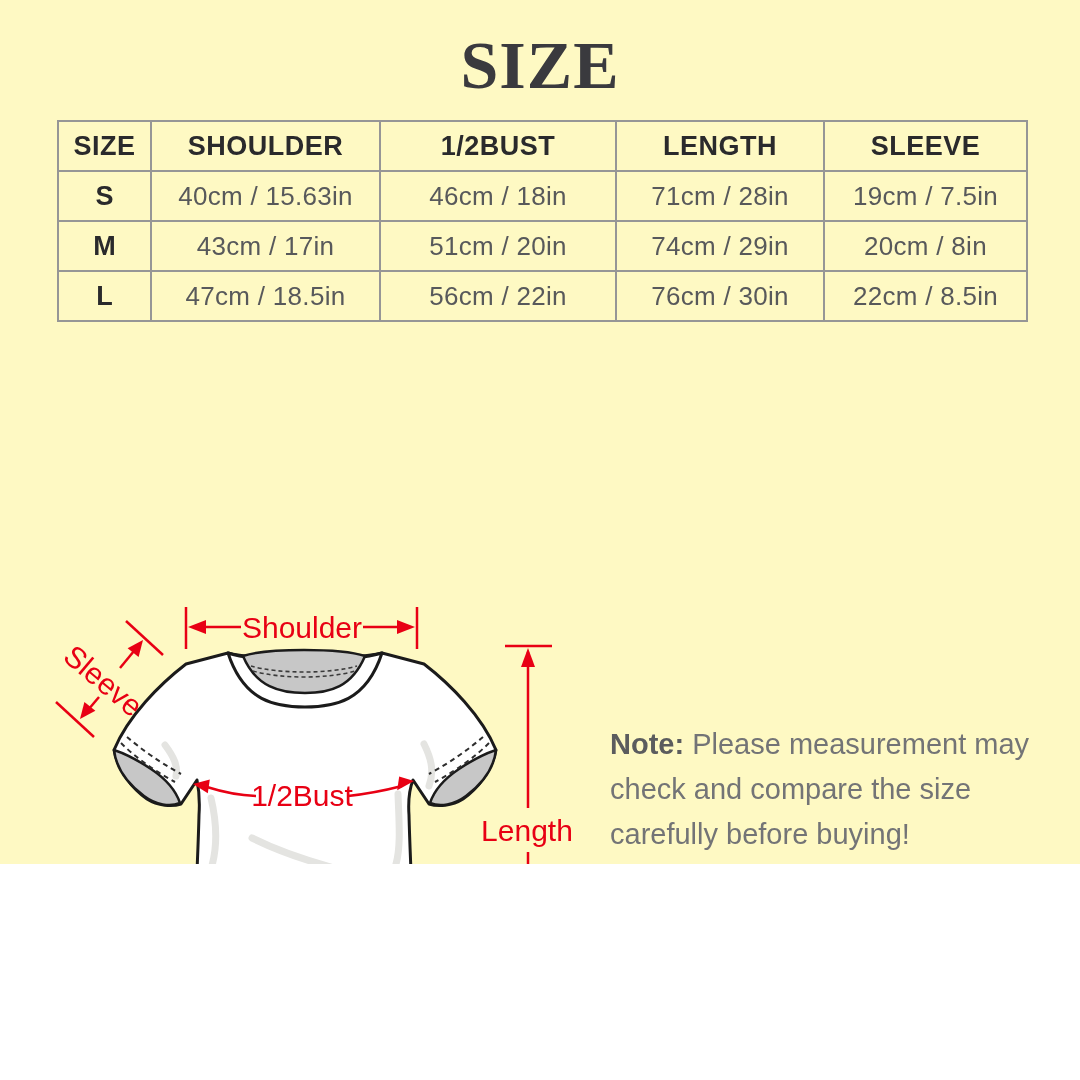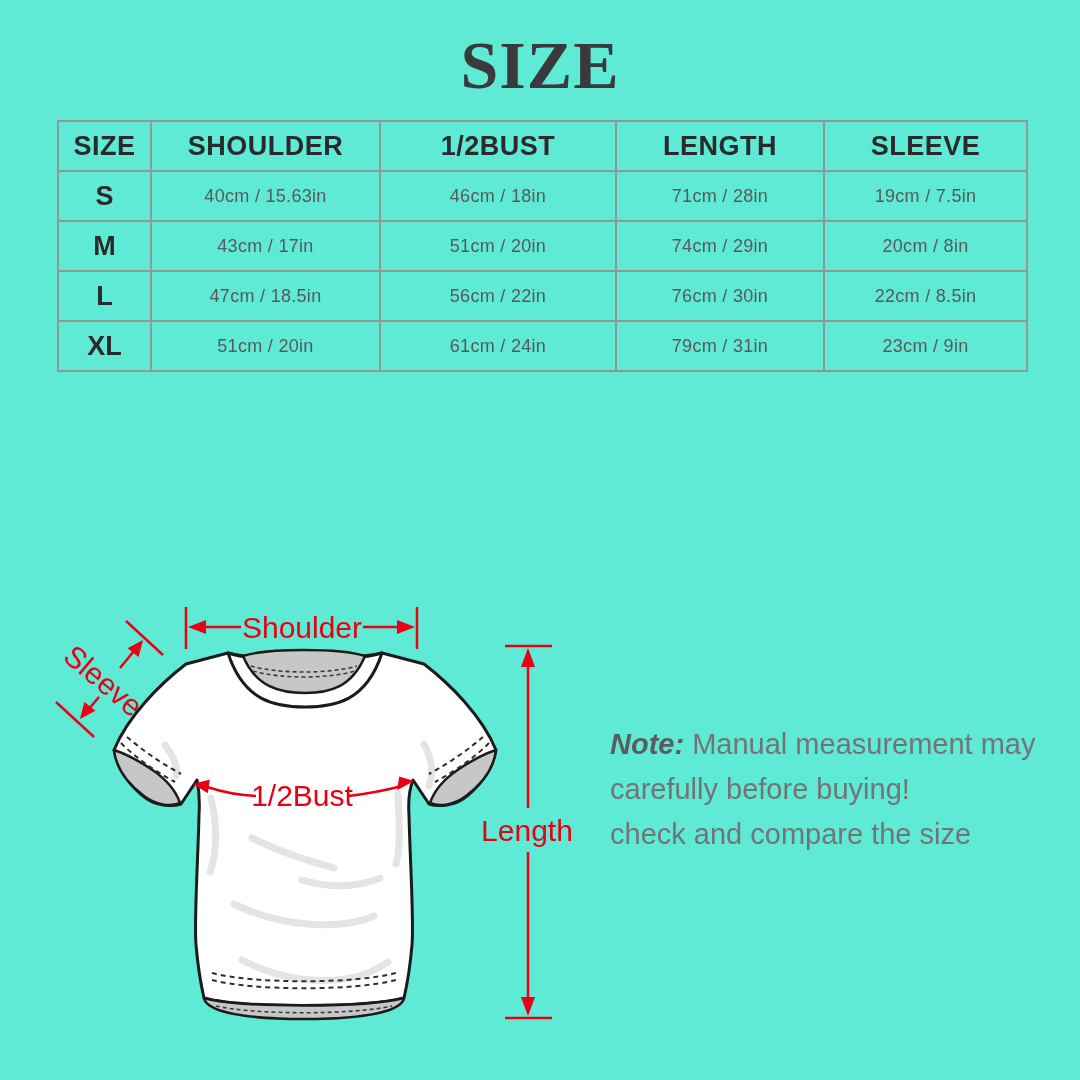--- a/index.html
+++ b/index.html
@@ -1,49 +1,49 @@
 <!DOCTYPE html>
 <html style="--red: #e80014; --title: #3a3a3e; --border: #969696; --header_text: #2a2a2c; --cell_text: #58595b; --note_text: #737476; --note_label: #5b5c5e; --collar_gray: #c7c7c7; --wrinkle: #e4e4e1;"><head>
 <meta charset="utf-8">
 <style>
   html,body{margin:0;padding:0;background:#fff;}
-  #canvas{position:relative;width:1080px;height:1080px;background:#5eead4;overflow:hidden;
+  #canvas{position:relative;width:1080px;height:864px;background:#fef9c3;overflow:hidden;
           font-family:"Liberation Sans",sans-serif;}
 
   .title{position:absolute;top:26px;left:0;width:1080px;text-align:center;
          font-family:"Liberation Serif",serif;font-weight:700;font-size:68px;
          color:var(--title,#3a3a3e);letter-spacing:1px;}
 
   table.size-table{position:absolute;left:57px;top:120px;width:969px;
         border-collapse:collapse;table-layout:fixed;}
   table.size-table col.c0{width:93px;}
   table.size-table col.c1{width:229px;}
   table.size-table col.c2{width:236px;}
   table.size-table col.c3{width:208px;}
   table.size-table col.c4{width:203px;}
   table.size-table th,table.size-table td{
         border:2px solid var(--border,#969696);text-align:center;vertical-align:middle;
         padding:0;height:48px;}
   table.size-table thead th{font-size:27px;font-weight:700;color:var(--header_text,#2a2a2c);letter-spacing:.5px;}
   table.size-table tbody th{font-size:27px;font-weight:700;color:var(--header_text,#2a2a2c);}
-  table.size-table td{font-size:18px;color:var(--cell_text,#58595b);letter-spacing:.3px;}
+  table.size-table td{font-size:26px;color:var(--cell_text,#58595b);letter-spacing:.3px;}
 
   svg.diagram{position:absolute;left:0;top:0;width:1080px;height:1080px;}
   .shirt-line{fill:#ffffff;stroke:#1b1b1b;stroke-width:3;stroke-linejoin:round;}
   .gray-part{fill:var(--collar_gray,#c7c7c7);stroke:#1b1b1b;stroke-width:2.5;stroke-linejoin:round;}
   .stitch{fill:none;stroke:#2e2e2e;stroke-width:2;stroke-dasharray:5 4;}
   .stitch-thin{fill:none;stroke:#3a3a3a;stroke-width:1.6;stroke-dasharray:4 3;}
   .wrinkle{fill:none;stroke:var(--wrinkle,#e4e4e1);stroke-width:7;stroke-linecap:round;}
   .rline{fill:none;stroke:var(--red,#e80014);stroke-width:2.5;}
   .rfill{fill:var(--red,#e80014);stroke:none;}
   .rtext{fill:var(--red,#e80014);font-family:"Liberation Sans",sans-serif;font-size:30px;}
 
   .note{position:absolute;left:610px;top:722px;width:430px;
         font-size:29px;line-height:45px;color:var(--note_text,#737476);}
-  .note b{color:var(--note_label,#5b5c5e);font-style:italic;}
+  .note b{color:var(--note_label,#5b5c5e);}
   .note .note-line{white-space:nowrap;}
 </style>
 </head>
 <body>
 
 <div id="canvas">
 
   <div class="title">SIZE</div>
 
   <table class="size-table">
@@ -77,27 +77,20 @@
           <td>51cm / 20in</td>
           <td>74cm / 29in</td>
           <td>20cm / 8in</td>
         </tr>
         <tr>
           <th>L</th>
           <td>47cm / 18.5in</td>
           <td>56cm / 22in</td>
           <td>76cm / 30in</td>
           <td>22cm / 8.5in</td>
-        </tr>
-        <tr>
-          <th>XL</th>
-          <td>51cm / 20in</td>
-          <td>61cm / 24in</td>
-          <td>79cm / 31in</td>
-          <td>23cm / 9in</td>
         </tr>
       </tbody>
   </table>
 
   <svg class="diagram" viewBox="0 0 1080 1080" aria-hidden="true">
 
     <g>
       <path class="shirt-line" d="M228,653
         C252,660 354,660 382,653
         L424,664 C450,684 482,716 496,750
@@ -171,18 +164,18 @@
       <path class="rline" d="M505,1018 L552,1018"></path>
       <path class="rline" d="M528,652 L528,808"></path>
       <path class="rline" d="M528,852 L528,1012"></path>
       <polygon class="rfill" points="528,648 521,667 535,667"></polygon>
       <polygon class="rfill" points="528,1016 521,997 535,997"></polygon>
       <text class="rtext" x="527" y="841" text-anchor="middle">Length</text>
     </g>
   </svg>
 
   <div class="note">
-    <div class="note-line"><b>Note:</b> <span>Manual measurement may</span></div>
+    <div class="note-line"><b>Note:</b> <span>Please measurement may</span></div>
+    <div class="note-line">check and compare the size</div>
     <div class="note-line">carefully before buying!</div>
-    <div class="note-line">check and compare the size</div>
   </div>
 
 </div>
 
 </body></html>

